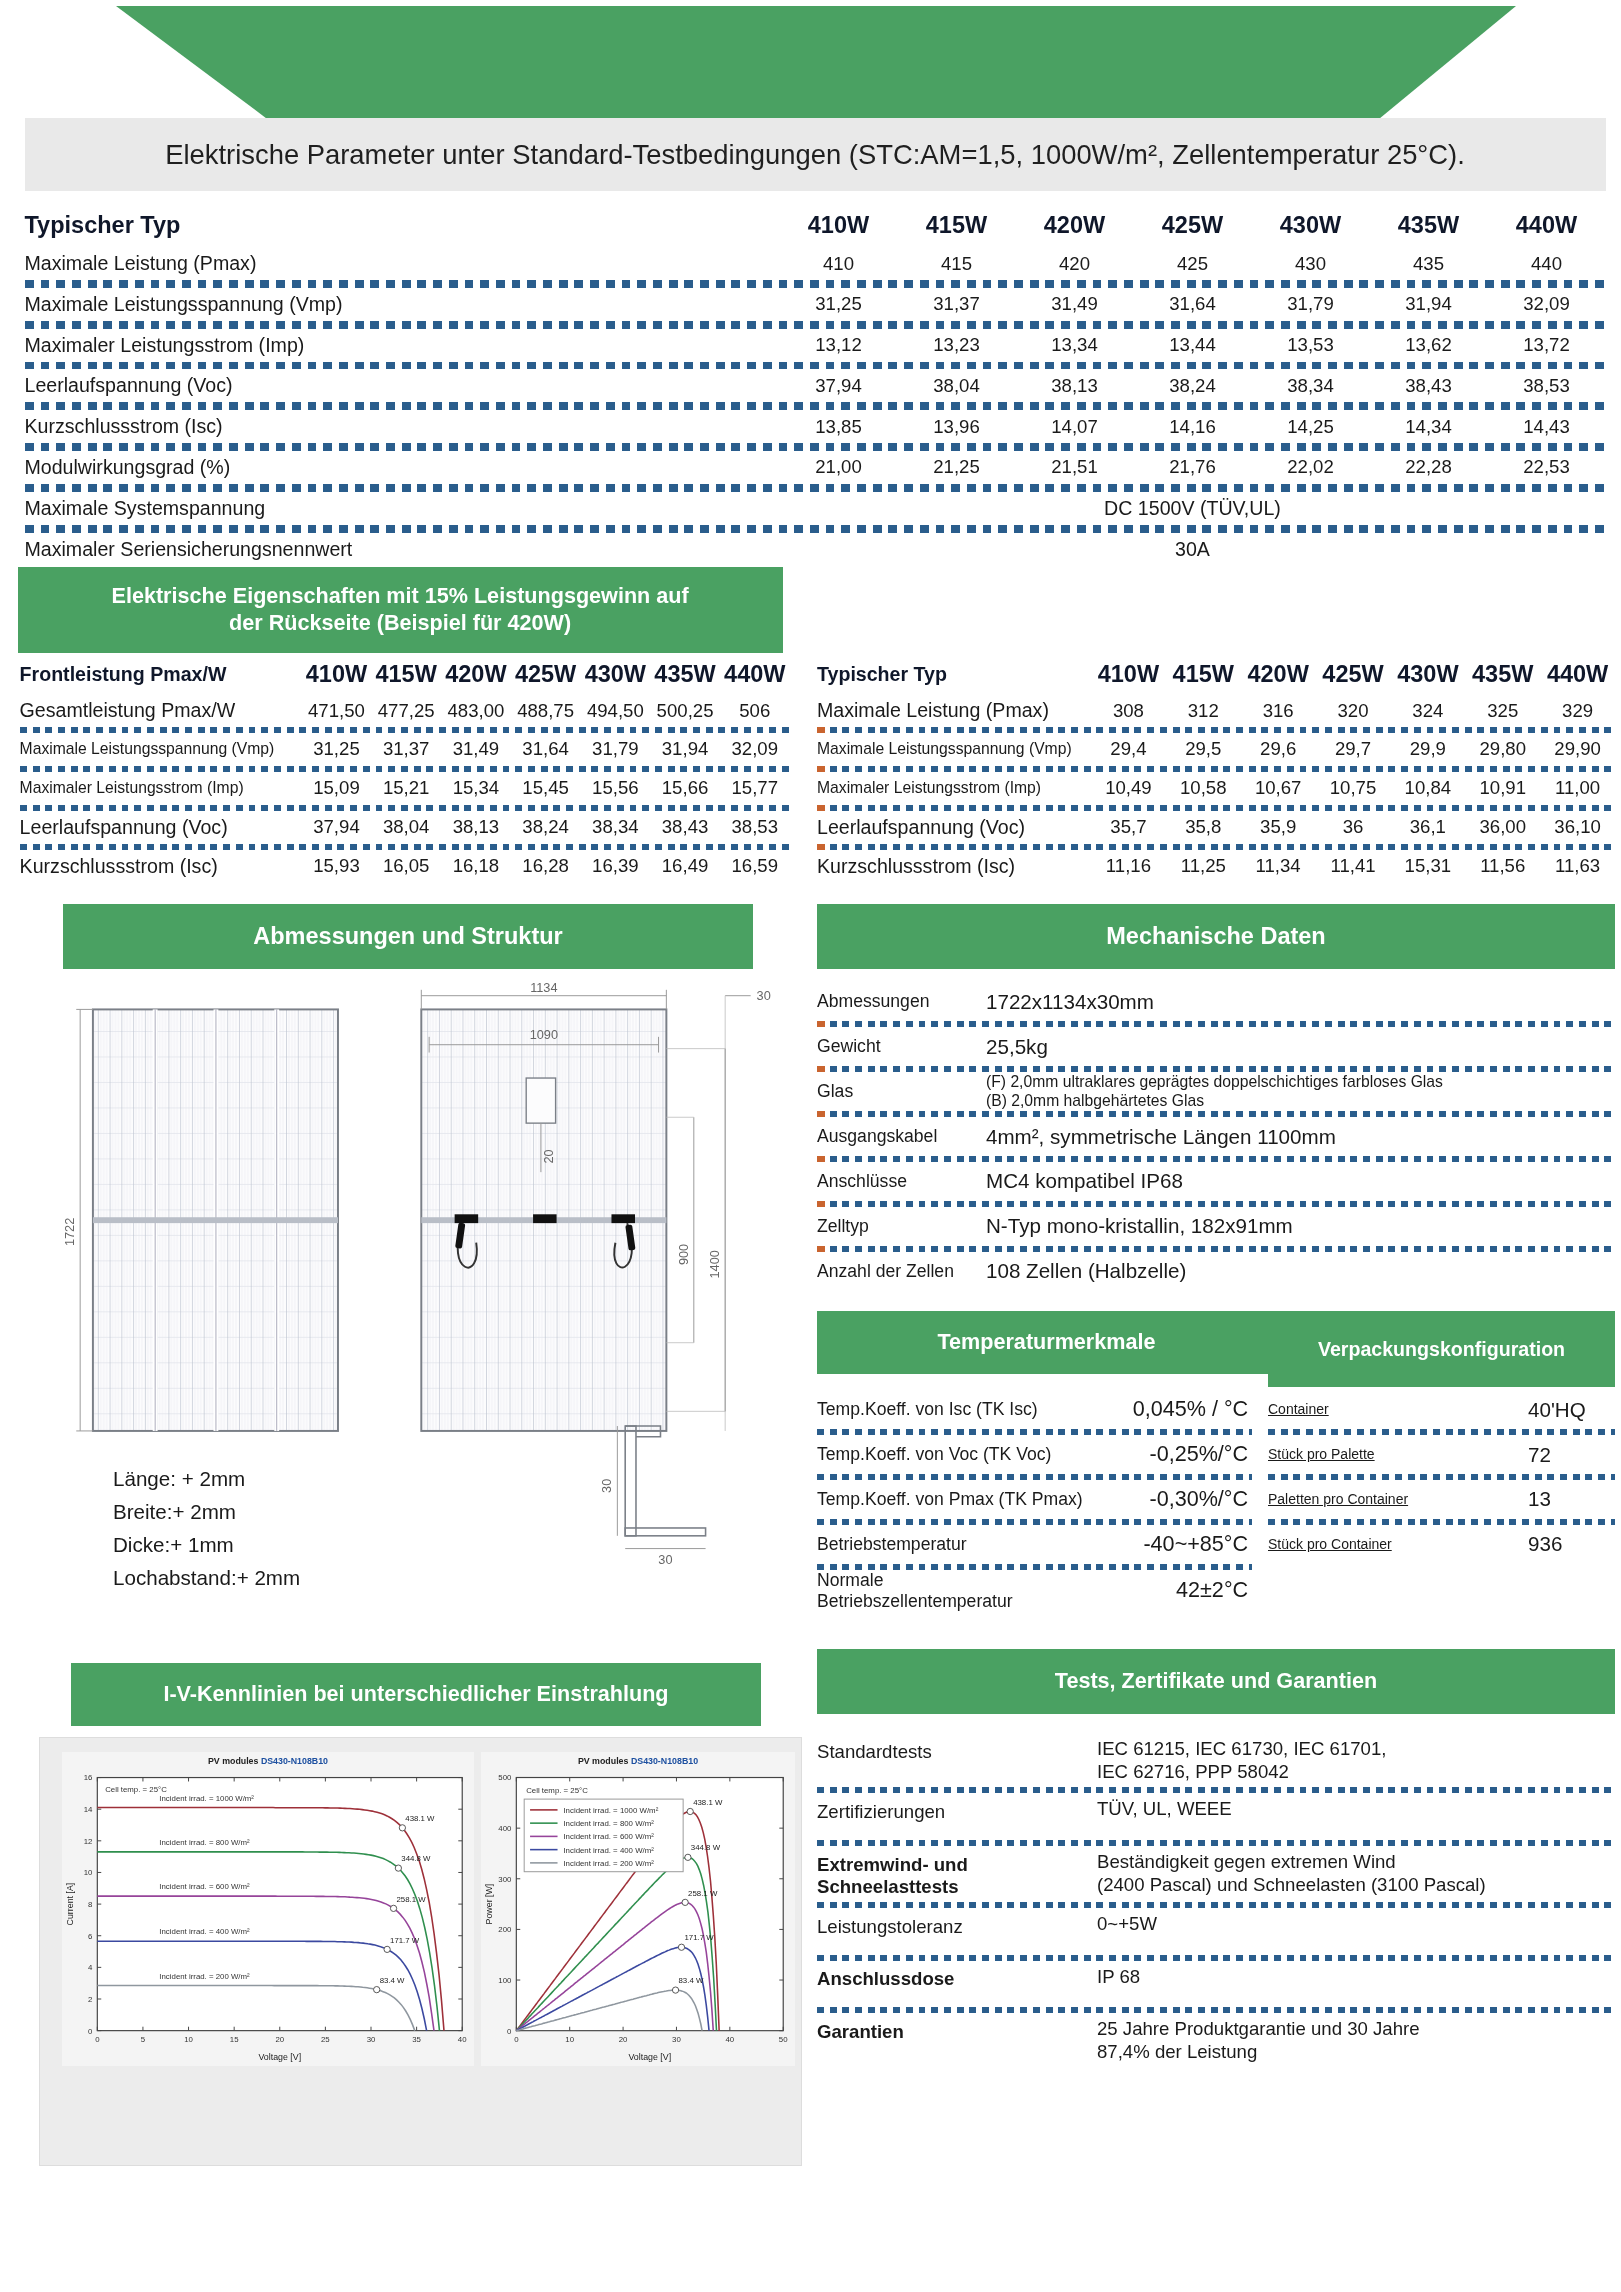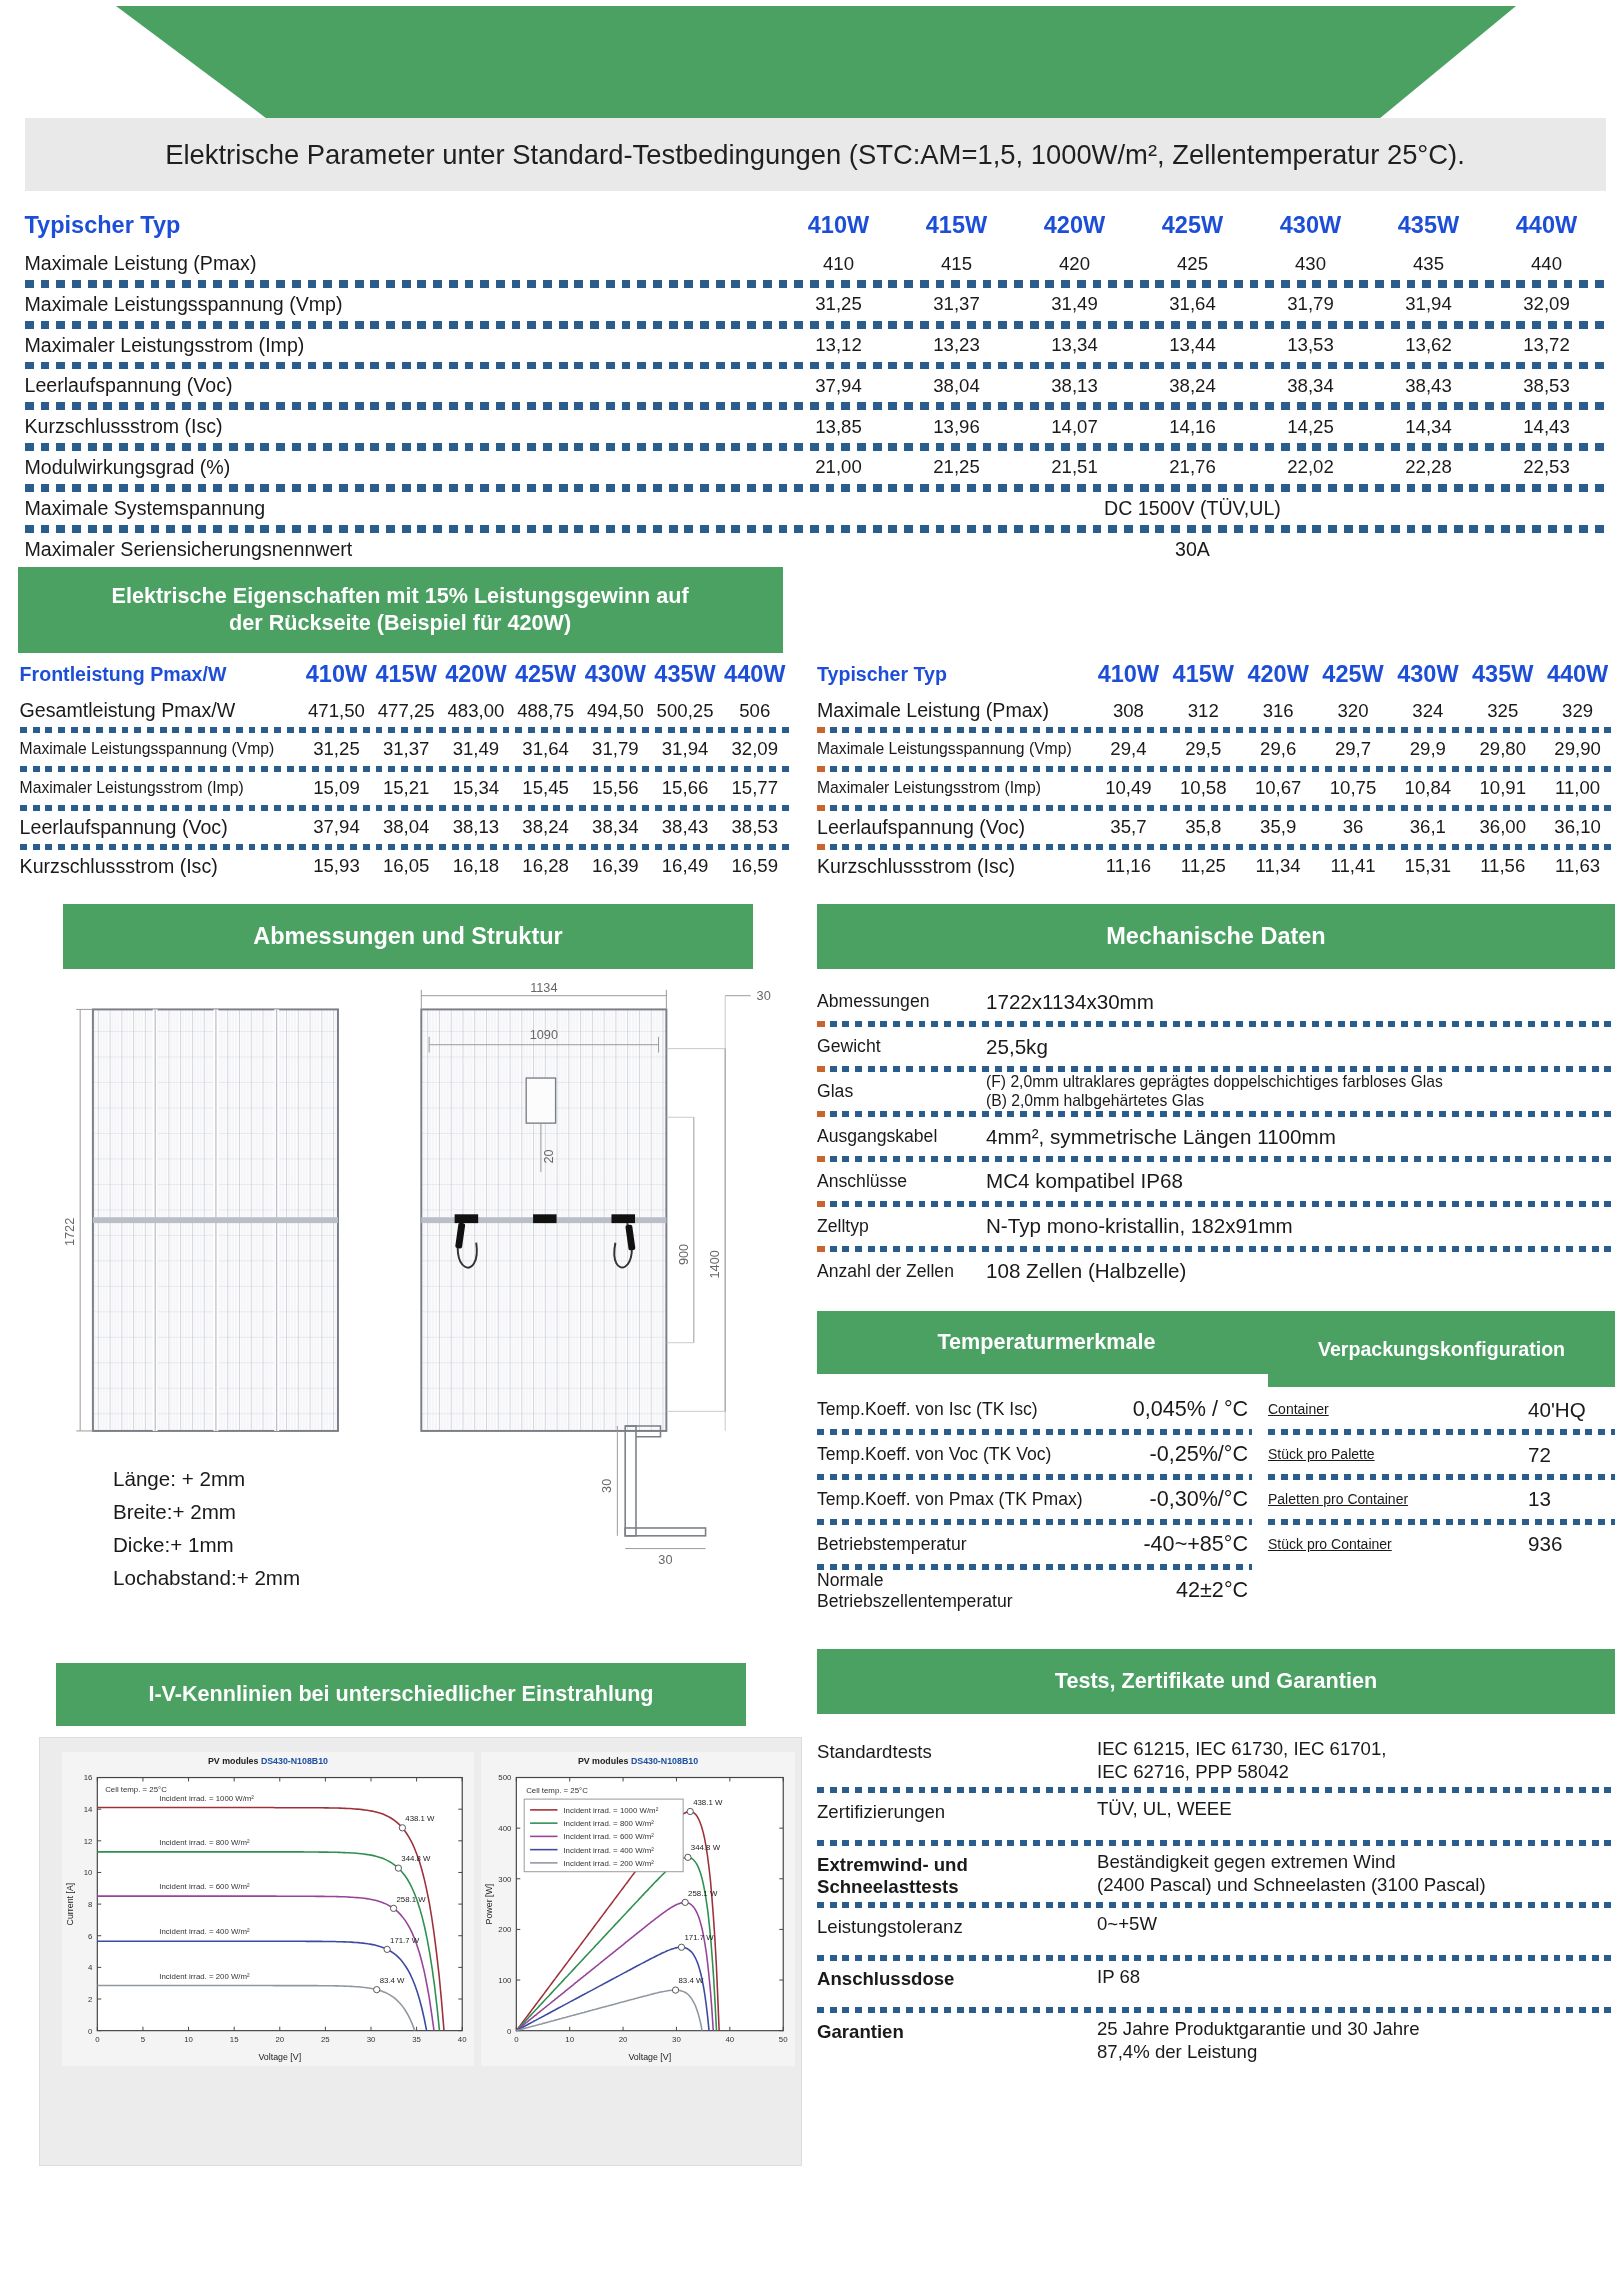--- a/index.html
+++ b/index.html
@@ -17,21 +17,21 @@
   
   .dotline{height:5.9px;background:repeating-linear-gradient(90deg,#2a5d8c 0 6.9px,transparent 6.9px 12.7px);position:relative;}
   .dotline.big{height:7.8px;background:repeating-linear-gradient(90deg,#2a5d8c 0 8.8px,transparent 8.8px 15.7px);}
   .dotline.orange::before{content:"";position:absolute;left:0;top:0;width:7.8px;height:100%;background:#c9642f;}
   
   .matrix{position:absolute;}
   .trow{display:flex;align-items:center;}
   .tlabel{white-space:nowrap;}
   .tvals{flex:1;display:flex;}
   .tvals span{flex:1;text-align:center;}
-  .hlabel,.hcol{color:#1d4ed8;font-weight:bold;}
+  .hlabel,.hcol{color:#0f172a;font-weight:bold;}
   .tspanval{flex:1;text-align:center;font-size:19.6px;}
   .stc .trow{height:33px;}
   .stc .thead{height:43px;}
   .stc .tlabel{flex:0 0 755px;font-size:19.6px;}
   .stc .hlabel{font-size:23.5px;}
   .stc .hcol{font-size:23.5px;}
   .stc .cell{font-size:18.6px;}
   .sub .trow{height:33px;}
   .sub .thead{height:39px;}
   .sub .hlabel{font-size:25.5px;}
@@ -520,21 +520,21 @@
         <div class="kvlabel">Paletten pro Container</div>
         <div class="kvval">13</div>
       </div>
       <div class="dotline "></div>
       <div class="kvrow">
         <div class="kvlabel">Stück pro Container</div>
         <div class="kvval">936</div>
       </div>
     </div>
 
-  <div class="greenhead" style="left:56px;top:1663px;width:690px;height:63px;font-size:21.6px;">
+  <div class="greenhead" style="left:71px;top:1663px;width:690px;height:63px;font-size:21.6px;">
     <span>I-V-Kennlinien bei unterschiedlicher Einstrahlung</span>
   </div>
   <div class="chartpanel">
     <svg style="left:21.6px;" width="412" height="314" viewBox="0 0 420 320">
         <rect x="36" y="26" width="372" height="258" fill="#fff" stroke="#444" stroke-width="1.2"></rect>
         <line x1="36" y1="284" x2="36" y2="280" stroke="#444"></line>
         <line x1="36" y1="26" x2="36" y2="30" stroke="#444"></line>
         <text x="36" y="296" class="tick">0</text>
         <line x1="82.5" y1="284" x2="82.5" y2="280" stroke="#444"></line>
         <line x1="82.5" y1="26" x2="82.5" y2="30" stroke="#444"></line>

